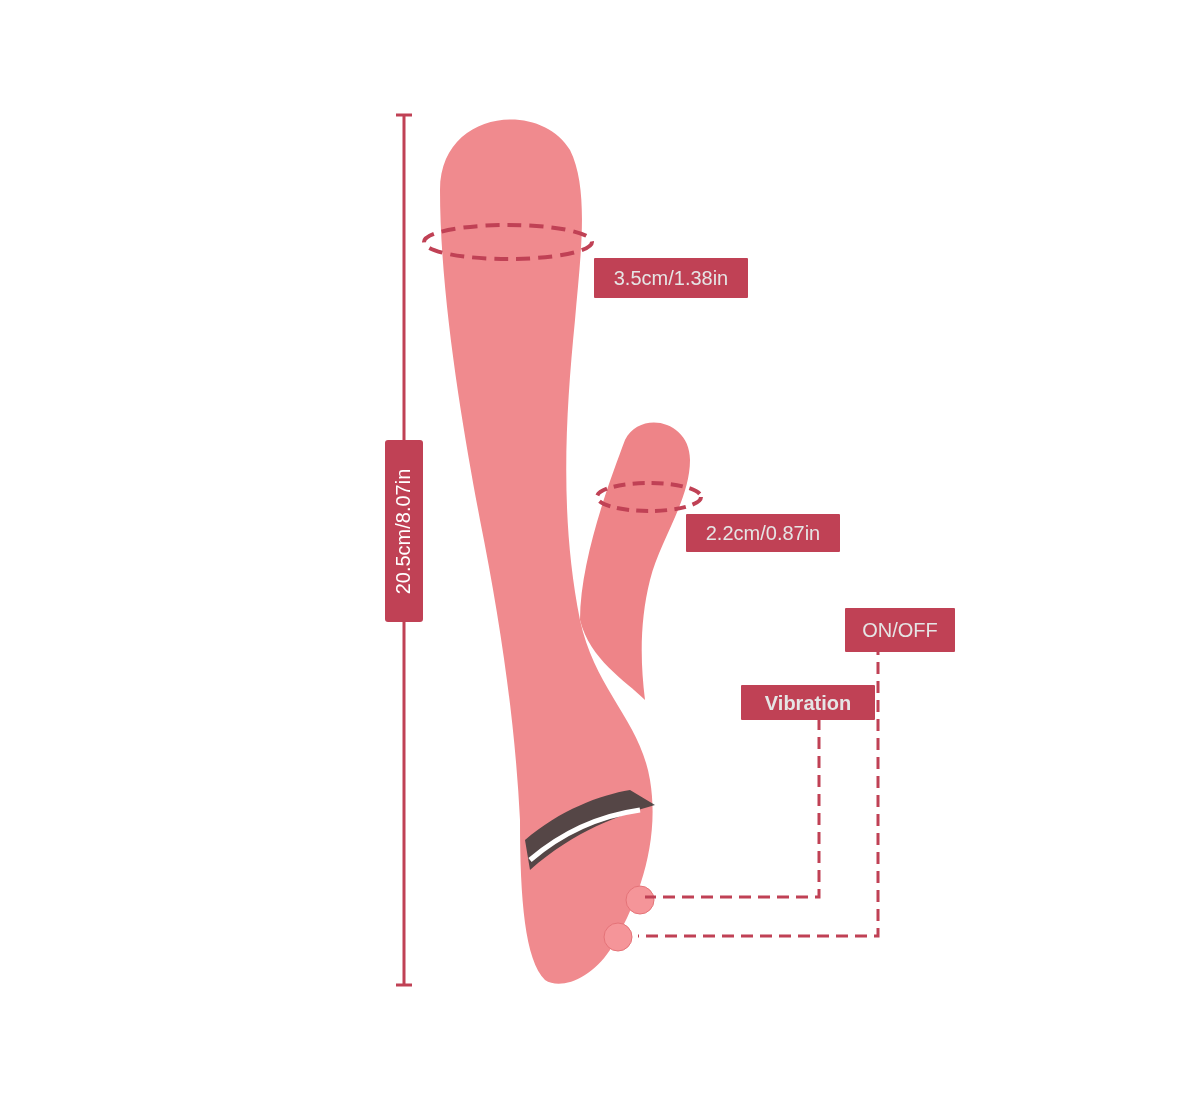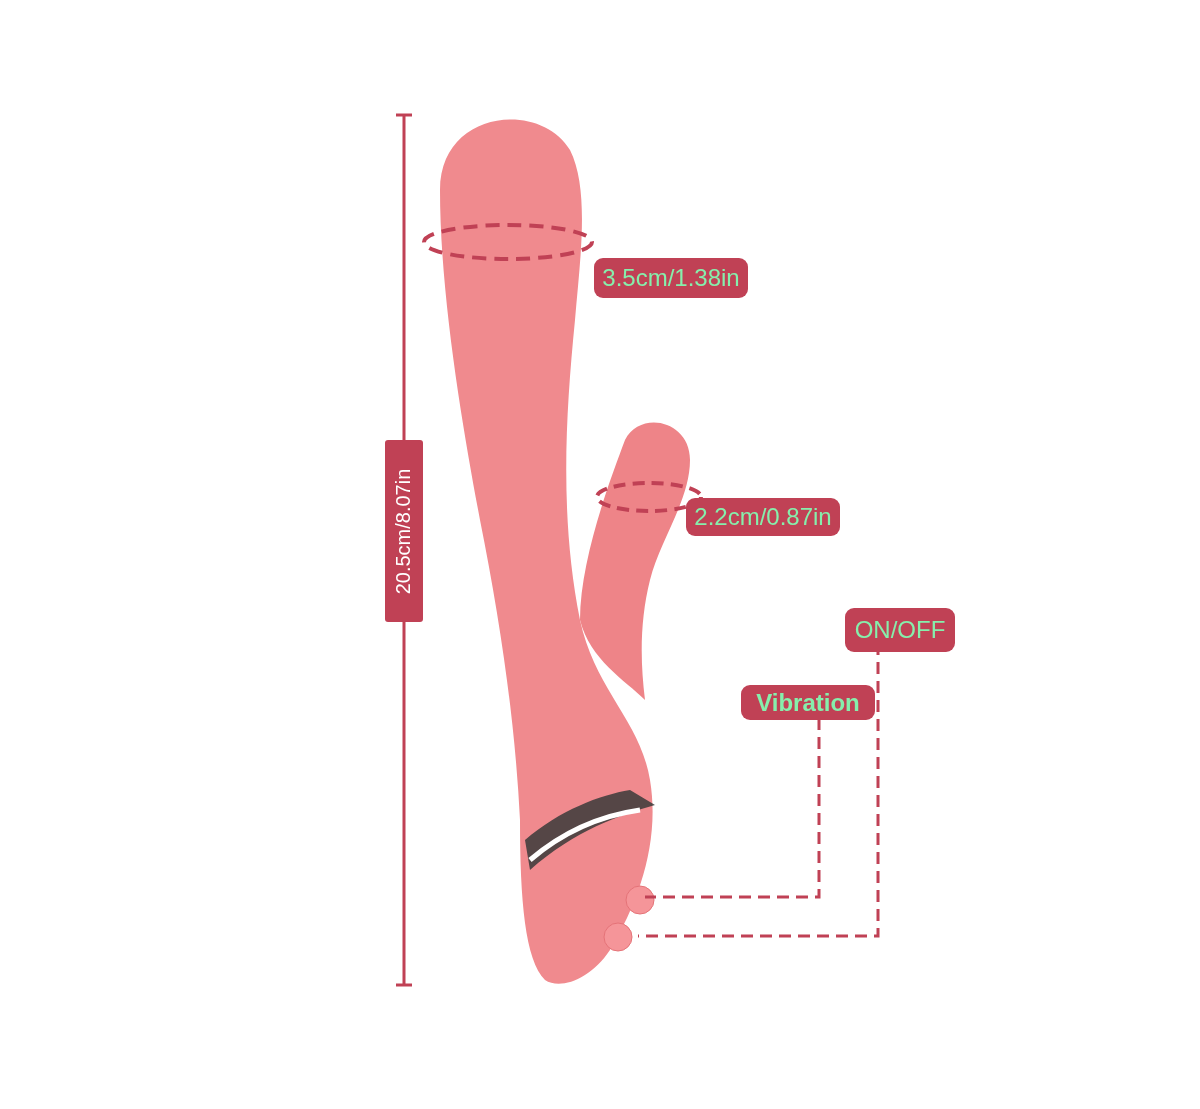--- a/index.html
+++ b/index.html
@@ -1,19 +1,19 @@
 <!DOCTYPE html>
 <html><head>
 <meta charset="utf-8">
 <style>
   html, body { margin: 0; padding: 0; background: #ffffff; }
   body { width: 1200px; height: 1109px; position: relative; overflow: hidden; font-family: "Liberation Sans", sans-serif; }
   .label {
-    position: absolute; background: #c04155; color: #86efac;
-    border-radius: 9px; font-size: 24px; line-height: 1;
+    position: absolute; background: #c04155; color: #e5e5e5;
+    border-radius: 1px; font-size: 20px; line-height: 1;
     display: flex; align-items: center; justify-content: center;
     font-family: "Liberation Sans", sans-serif;
   }
   .vlabel {
     position: absolute; background: #c04155; color: #ffffff; border-radius: 3px;
     width: 38px; height: 182px; display: flex; align-items: center; justify-content: center;
   }
   .vlabel span { transform: rotate(-90deg); white-space: nowrap; font-size: 20px; }
   svg.canvas { position: absolute; left: 0; top: 0; }
 </style>
@@ -51,17 +51,17 @@
     <polyline points="878,643 878,936 638,936"></polyline>
   </g>
 </svg>
 
 <div class="vlabel" style="left:385px; top:440px;">
   <span>20.5cm/8.07in</span>
 </div>
 
 <div class="label" style="left:594px; top:258px; width:154px; height:40px;">3.5cm/1.38in</div>
 
-<div class="label" style="left:686px; top:498px; width:154px; height:38px;">2.2cm/0.87in</div>
+<div class="label" style="left:686px; top:514px; width:154px; height:38px;">2.2cm/0.87in</div>
 
 <div class="label" style="left:845px; top:608px; width:110px; height:44px;">ON/OFF</div>
 
 <div class="label" style="left:741px; top:685px; width:134px; height:35px;font-weight:bold;">Vibration</div>
 
 </body></html>

